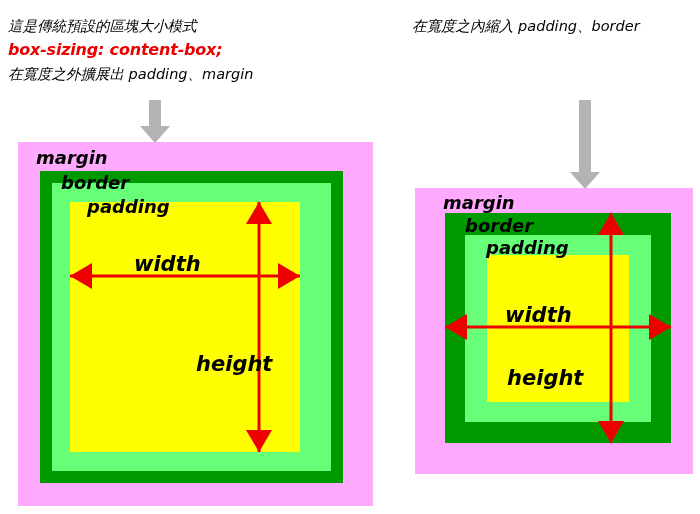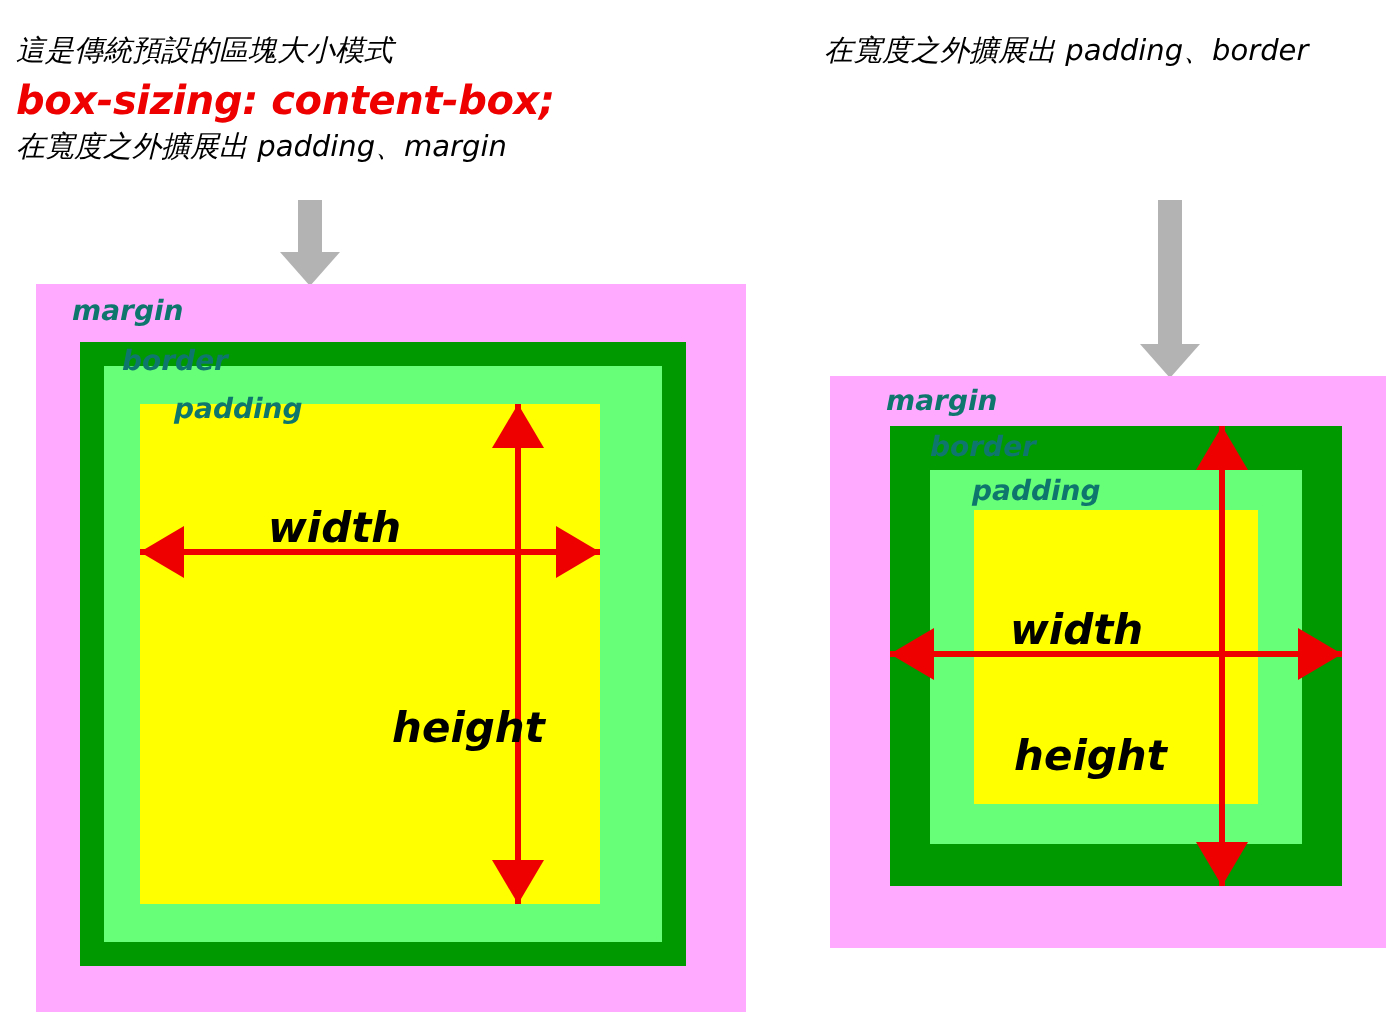--- a/index.html
+++ b/index.html
@@ -24,21 +24,21 @@
   .caption { position: absolute; }
   .caption .line {
     font-size: 14.5px;
     line-height: 24px;
     color: #000000;
     white-space: nowrap;
   }
   .caption .line.code {
     color: #ee0000;
     font-weight: bold;
-    font-size: 20px;
+    font-size: 16px;
     letter-spacing: -0.2px;
   }
   #caption-left  { left: 8px;   top: 14px; }
   #caption-right { left: 412px; top: 14px; }
 
   
   .gray-arrow { position: absolute; }
   .gray-arrow .shaft {
     position: absolute;
     left: 50%;
@@ -69,23 +69,23 @@
     position: absolute;
     box-sizing: border-box;
   }
   .layer-margin  { background: #ffaaff; }
   .layer-border  { background: #009900; }
   .layer-padding { background: #66ff77; }
   .layer-content { background: #ffff00; }
 
   .layer-label {
     position: absolute;
-    font-size: 14px;
+    font-size: 18px;
     font-weight: bold;
-    color: #0f766e;
+    color: #000000;
     white-space: nowrap;
     line-height: 1;
   }
 
   
   .red-arrow { position: absolute; }
   .red-arrow .line-h {
     position: absolute;
     height: 3px;
     background: #ee0000;
@@ -138,21 +138,21 @@
 
 <div class="stage">
 
   <div class="caption" id="caption-left">
     <div class="line">這是傳統預設的區塊大小模式</div>
     <div class="line code">box-sizing: content-box;</div>
     <div class="line">在寬度之外擴展出  padding、margin</div>
   </div>
 
   <div class="caption" id="caption-right">
-    <div class="line">在寬度之外擴展出  padding、border</div>
+    <div class="line">在寬度之內縮入  padding、border</div>
   </div>
 
   <div class="gray-arrow" id="gray-arrow-left">
     <div class="shaft"></div>
     <div class="head"></div>
   </div>
   <div class="gray-arrow" id="gray-arrow-right">
     <div class="shaft"></div>
     <div class="head"></div>
   </div>

